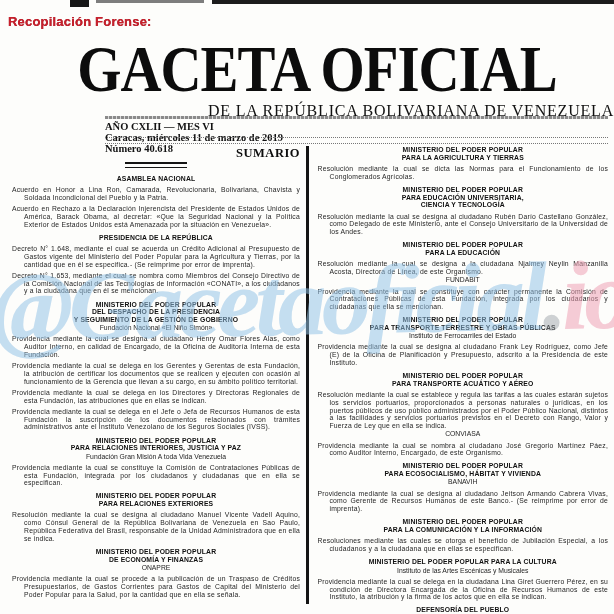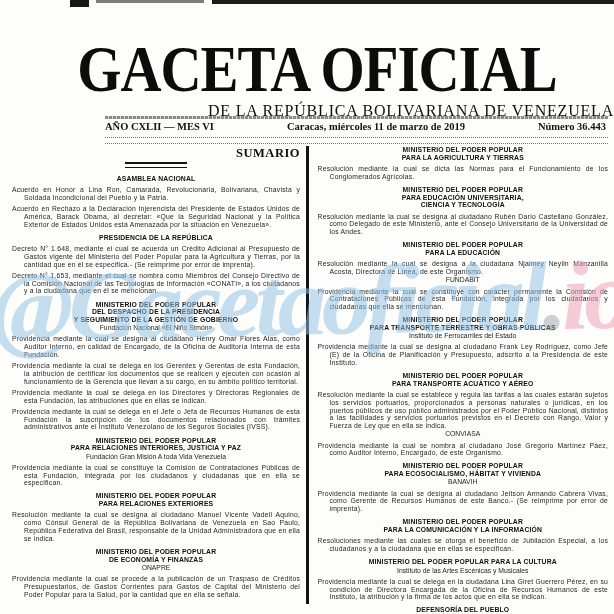--- a/index.html
+++ b/index.html
@@ -29,21 +29,21 @@
   }
   .mast-sub{
     font-family:Liberation Serif, serif;color:#111;
     font-size:16px;letter-spacing:.8px;margin-top:6px;white-space:nowrap;text-align:right;
   }
   
   .rule-top{left:105px;right:6px;top:116px;height:3px;
     background:repeating-linear-gradient(90deg,#8a8a8a 0 3px,#d9d9d9 3px 4px);}
   .issue-row{
     left:105px;right:8px;top:121px;display:flex;justify-content:space-between;
-    font-family:"Liberation Serif",serif;font-weight:bold;font-size:10.5px;color:#121212;
+    font-family:"Liberation Serif",serif;font-weight:bold;font-size:10.5px;color:#121212;flex-direction:column;
   }
   .rule-bottom{left:105px;right:6px;top:137px;height:5px;
     border-top:1.5px dotted #777;border-bottom:1.5px dotted #777;}
   
   .columns{left:8px;right:4px;top:146px;bottom:4px;display:flex;z-index:1;}
   .col{color:#232323;}
   .col-left{width:298px;padding:0 6px 0 4px;box-sizing:border-box;}
   .divider{width:2.5px;background:#141414;height:458px;}
   .col-right{flex:1;padding:0 2px 0 9px;box-sizing:border-box;}
   .sumario{
@@ -68,32 +68,33 @@
   .wm-dot{opacity:.9;}
 </style>
 </head>
 <body>
 
 <div class="abs art-block"></div>
 <div class="abs art-line1"></div>
 <div class="abs art-line2"></div>
 
 <div class="abs forensic" style="color: rgb(200, 32, 44);">
+  <div>Recopilación Forense:</div>
 </div>
 
 <div class="abs masthead">
   <div class="mast-title">GACETA OFICIAL</div>
   <div class="mast-sub">DE LA REPÚBLICA BOLIVARIANA DE VENEZUELA</div>
 </div>
 
 <div class="abs rule-top"></div>
 <div class="abs issue-row">
   <span>AÑO CXLII  —  MES VI</span>
   <span>Caracas, miércoles 11 de marzo de 2019</span>
-  <span>Número 36.443</span>
+  <span>Número 40.618</span>
 </div>
 <div class="abs rule-bottom"></div>
 
 <div class="abs columns">
   <div class="col col-left">
     <div class="sumario">SUMARIO</div>
     <div class="sumario-rule"></div>
   <div class="sec-h">
         <div>ASAMBLEA NACIONAL</div>
       </div>

